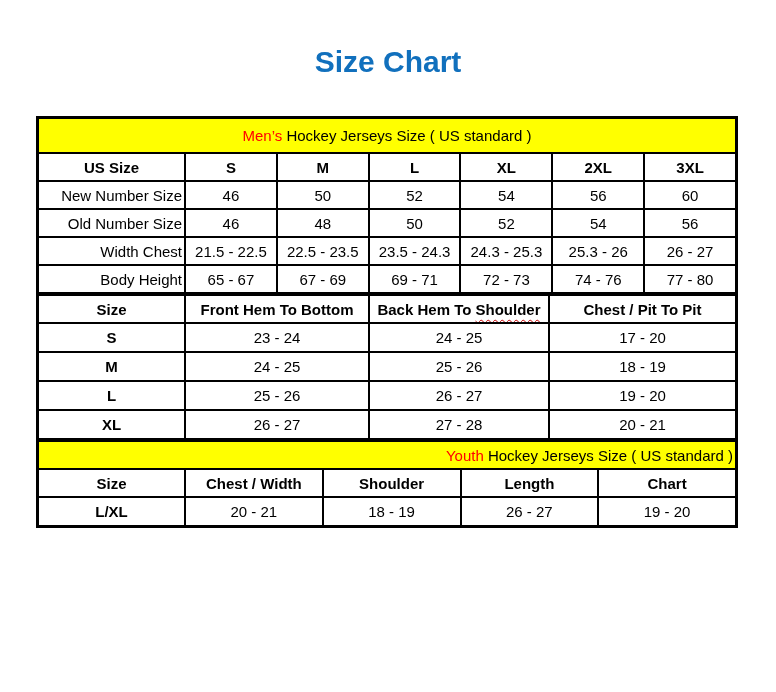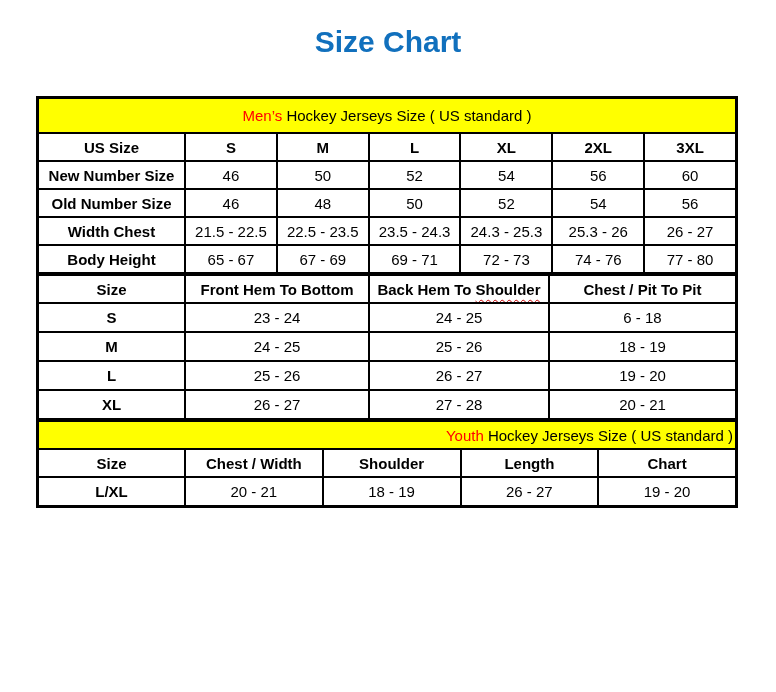--- a/index.html
+++ b/index.html
@@ -3,21 +3,21 @@
 <meta charset="utf-8">
 <style>
   html,body{margin:0;padding:0;background:#fff;}
   .page{
     position:relative;
     width:776px;height:692px;
     background:var(--background,#ffffff);
     font-family:"Liberation Sans",sans-serif;
     color:var(--text,#000000);
     box-sizing:border-box;
-    padding-top:24px;
+    padding-top:44px;
     overflow:hidden;
   }
   .title{
     margin:0;
     text-align:center;
     font-size:30px;
     line-height:36px;
     font-weight:bold;
     color:var(--title,#1170bd);
     letter-spacing:0px;
@@ -49,21 +49,21 @@
     font-size:17px;
   }
   .banner .hl{color:var(--accent_red,#ff0000);}
   .mens .banner{height:33px;}
   .womens .banner{height:31px;}
   .youth .banner{height:26px;text-align:right;}
   .head th{font-weight:bold;height:26px;}
   .tbl tr.datarow td{height:26px;}
   .womens tr.datarow td,.youth tr.datarow td{height:27px;}
   .womens td.lbl,.youth td.lbl{font-weight:bold;}
-  .mens td.lbl{font-weight:bold;}
+  .mens td.lbl{font-weight:normal;text-align:right;}
   .wavy{
     text-decoration:underline;
     text-decoration-style:wavy;
     text-decoration-color:var(--squiggle,#c00000);
     text-decoration-thickness:1px;
     text-underline-offset:4px;
   }
 </style>
 </head>
 <body>
@@ -147,21 +147,21 @@
         <tr class="head">
           <th>Size</th>
           <th>Front Hem To Bottom</th>
           <th><span>Back Hem To </span><span class="wavy">Shoulder</span></th>
           <th>Chest / Pit To Pit</th>
         </tr>
         <tr class="datarow">
           <td class="lbl">S</td>
           <td>23 - 24</td>
           <td>24 - 25</td>
-          <td>6 - 18</td>
+          <td>17 - 20</td>
         </tr>
         <tr class="datarow">
           <td class="lbl">M</td>
           <td>24 - 25</td>
           <td>25 - 26</td>
           <td>18 - 19</td>
         </tr>
         <tr class="datarow">
           <td class="lbl">L</td>
           <td>25 - 26</td>

